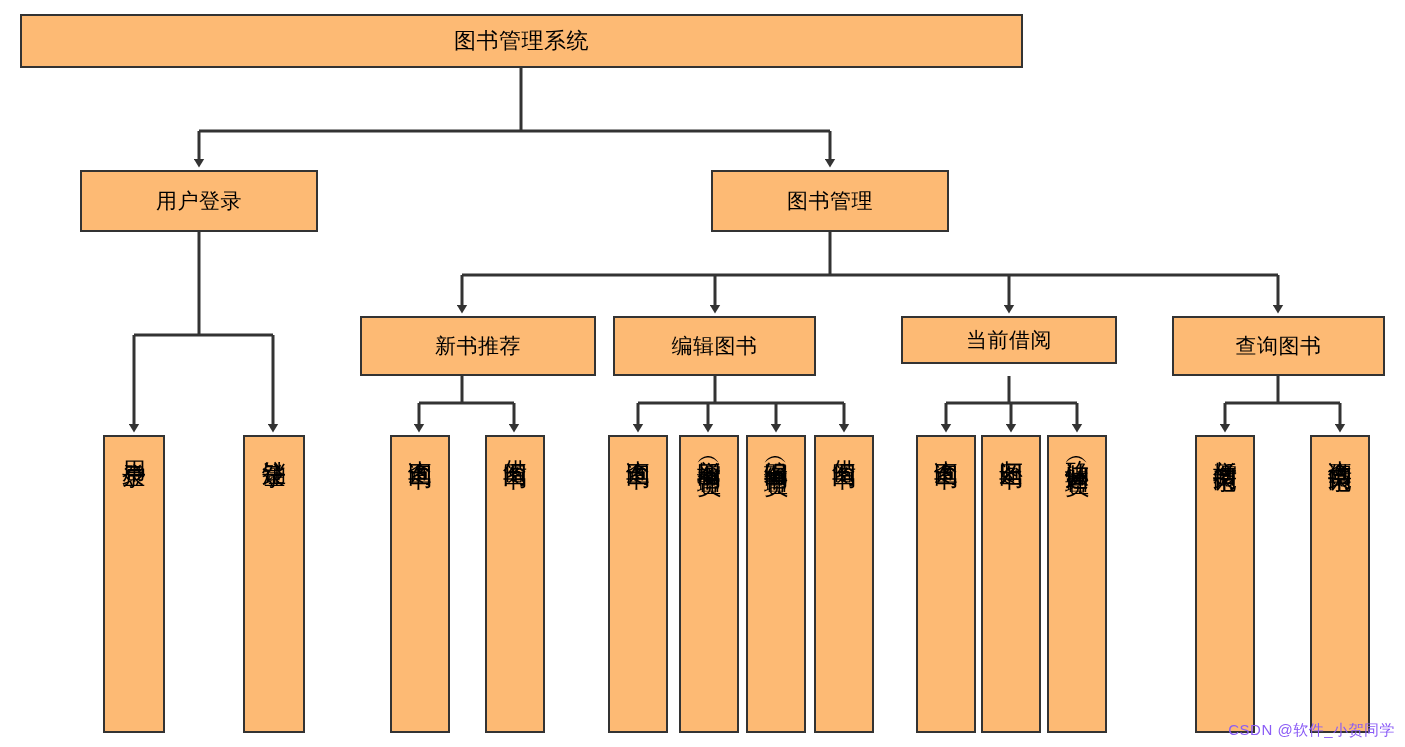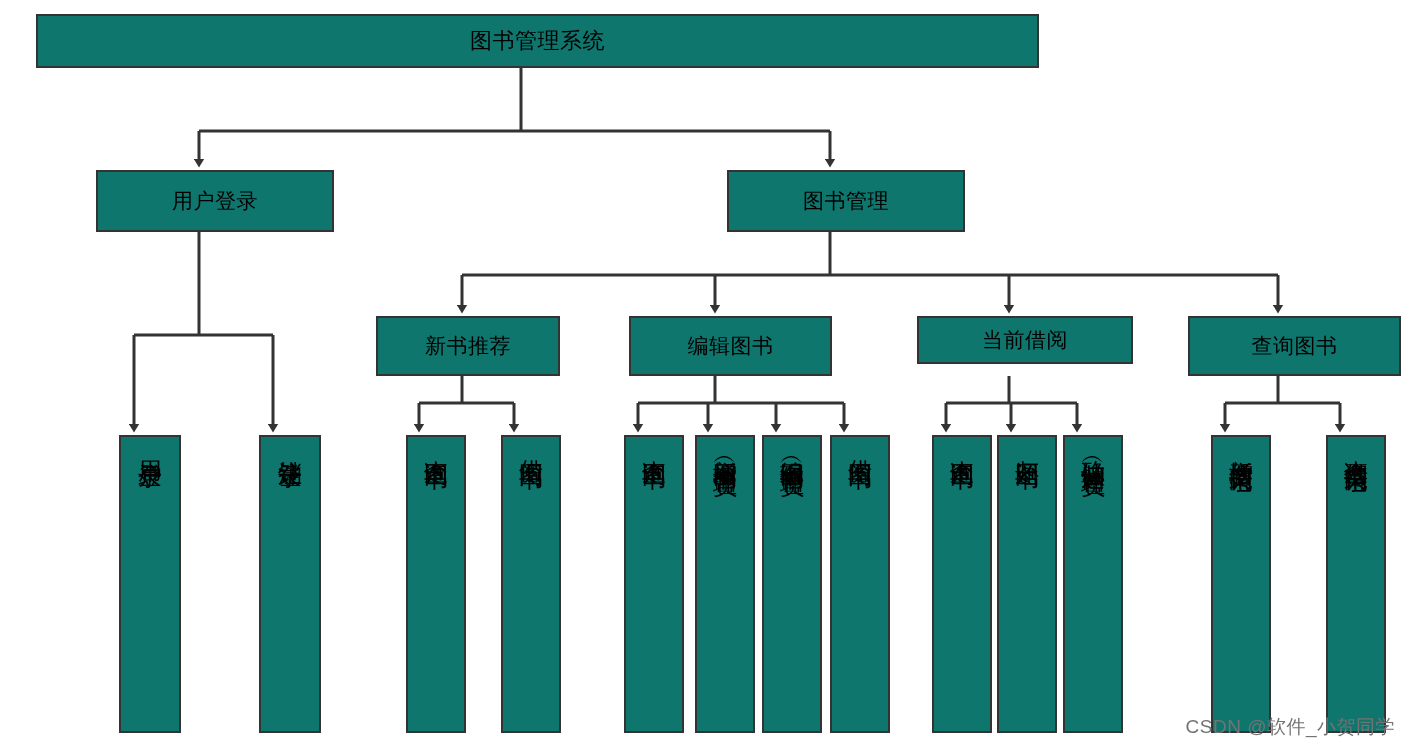--- a/index.html
+++ b/index.html
@@ -21,28 +21,27 @@
   #wires {
     position: absolute;
     left: 0;
     top: 0;
     width: 1405px;
     height: 747px;
   }
   .node {
     position: absolute;
     box-sizing: border-box;
-    background: #0f766e;
+    background: #fdba74;
     border: 2px solid #333333;
     display: flex;
     align-items: center;
     justify-content: center;
     color: #000000;
     z-index: 2;
-    margin-left: 16px;
   }
   .node .label {
     color: #000000;
     line-height: 1.18;
     text-align: center;
     white-space: pre;
   }
   .node.horiz .label {
     font-size: 21px;
     letter-spacing: 0.5px;
@@ -59,22 +58,22 @@
     line-height: 1;
     text-align: left;
   }
   .node.title .label {
     font-size: 22px;
   }
   #watermark {
     position: absolute;
     right: 10px;
     bottom: 7px;
-    font-size: 19px;
-    color: #737373;
+    font-size: 15px;
+    color: #8b5cf6;
     letter-spacing: 0.5px;
     z-index: 3;
     white-space: pre;
   }
 </style>
 </head>
 <body>
 
 <div id="canvas">
 
@@ -132,21 +131,21 @@
     <span class="label">图书管理系统</span>
   </div>
 
   <div class="node horiz" style="left:80px; top:170px; width:238px; height:62px;">
     <span class="label">用户登录</span>
   </div>
   <div class="node horiz" style="left:711px; top:170px; width:238px; height:62px;">
     <span class="label">图书管理</span>
   </div>
 
-  <div class="node horiz" style="left:360px; top:316px; width:184px; height:60px;">
+  <div class="node horiz" style="left:360px; top:316px; width:236px; height:60px;">
     <span class="label">新书推荐</span>
   </div>
   <div class="node horiz" style="left:613px; top:316px; width:203px; height:60px;">
     <span class="label">编辑图书</span>
   </div>
   <div class="node horiz" style="left:901px; top:316px; width:216px; height:48px;">
     <span class="label">当前借阅</span>
   </div>
   <div class="node horiz" style="left:1172px; top:316px; width:213px; height:60px;">
     <span class="label">查询图书</span>

